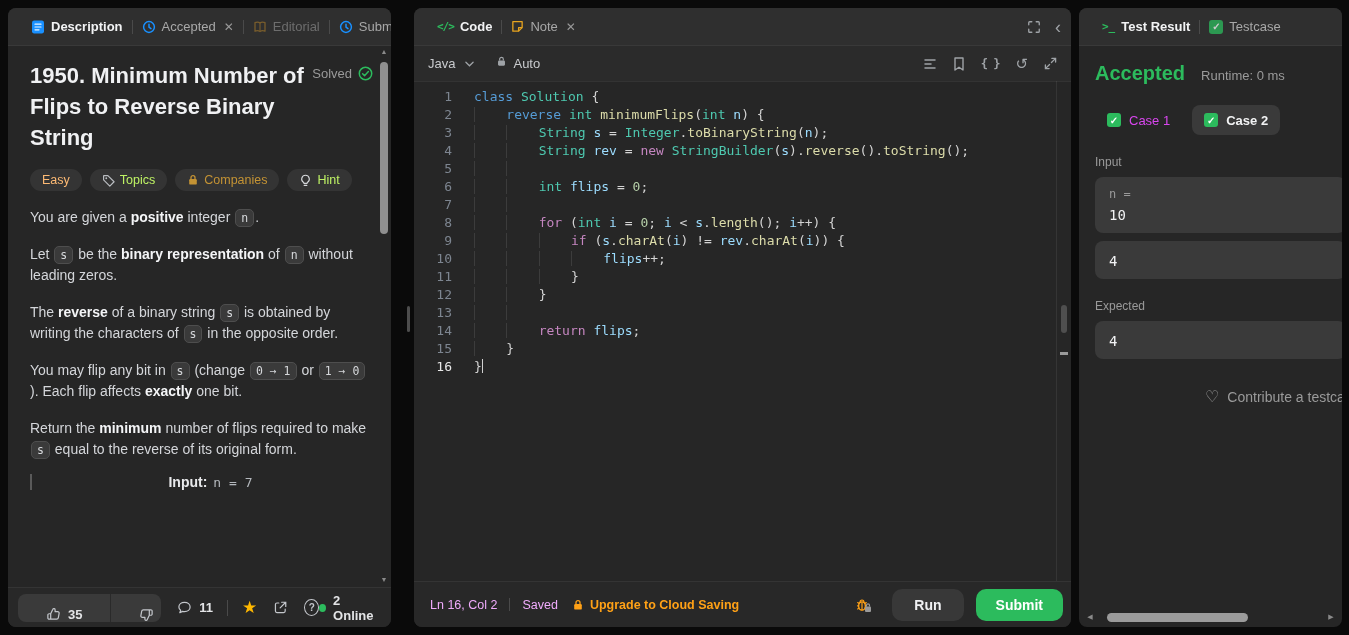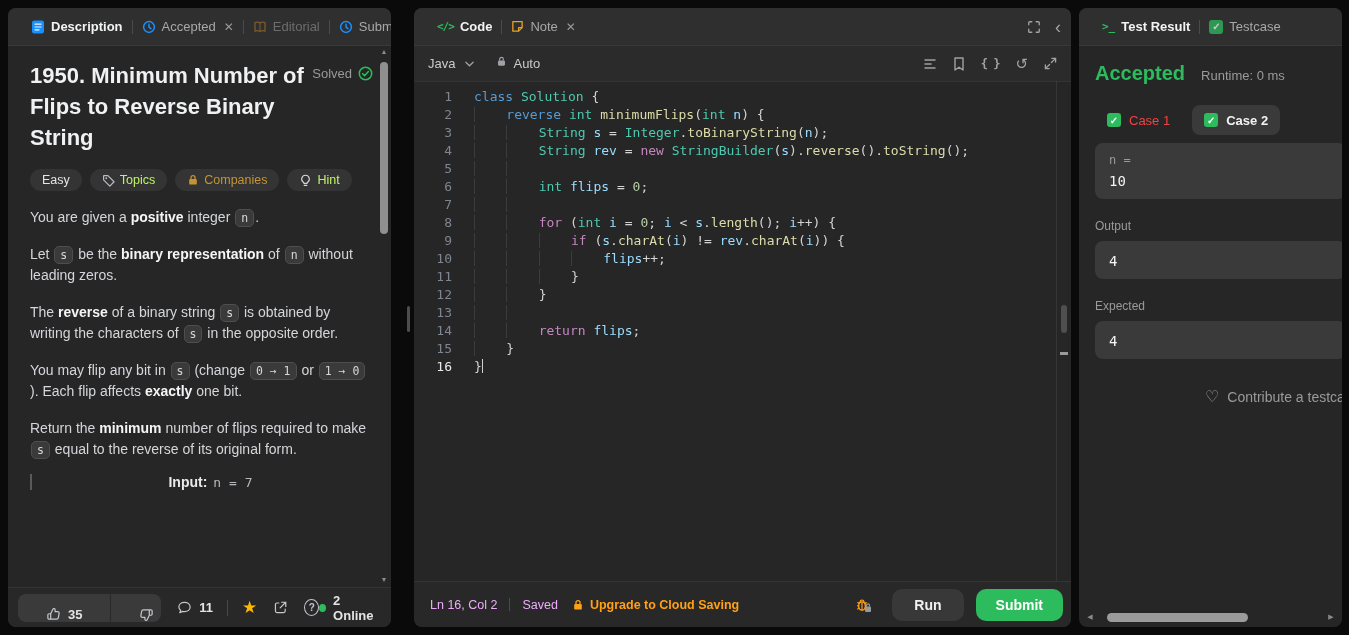--- a/index.html
+++ b/index.html
@@ -28,21 +28,21 @@
   .chevl{font-size:18px;line-height:1;color:#9fa3a7;}
 
   
   .lcontent{position:absolute;top:38px;left:0;right:0;bottom:39px;padding:14px 18px 0 22px;overflow:hidden;}
   .titlerow{display:flex;align-items:flex-start;}
   .title{margin:0;width:274px;font-size:22px;line-height:31px;font-weight:bold;color:#f0f1f3;}
   .solved{margin-left:auto;display:flex;align-items:center;gap:6px;color:#9a9a9a;font-size:13px;margin-top:6px;flex:none;}
   .chips{display:flex;gap:8px;margin-top:16px;}
   .chip{display:inline-flex;align-items:center;gap:5px;background:#343434;border-radius:999px;
     padding:4px 12px;font-size:12.5px;color:#bef264;cursor:pointer;}
-  .chip.easy{color:#e5e5e5;}
+  .chip.easy{color:#fdba74;}
   .chip.comp{color:#c49334;}
   .para{font-size:14px;line-height:21px;color:#d4d6da;margin-top:16px;}
   .para strong{color:#f4f5f7;}
   .ichip{display:inline-block;background:#3a3a3a;border:1px solid #4e4e4e;border-radius:5px;
     padding:0 5px;font-family:"DejaVu Sans Mono",monospace;font-size:11.5px;line-height:16px;color:#d6d8db;margin:0 1px;}
   .exh{font-size:14px;font-weight:bold;color:#f4f5f7;margin-top:32px;}
   .exq{border-left:2px solid #5a5a5a;padding-left:16px;margin-top:14px;font-size:14px;text-align:center;}
   .exlabel{font-weight:bold;color:#e8e9eb;}
   .exval{font-family:"DejaVu Sans Mono",monospace;font-size:13px;color:#b4b8bd;margin-left:6px;}
 
@@ -112,21 +112,21 @@
     padding:8px 20px;cursor:pointer;font-family:"Liberation Sans",sans-serif;}
 
   
   .rcontent{position:absolute;top:38px;left:0;right:0;bottom:20px;padding:16px 0 0 16px;overflow:hidden;}
   .verdictrow{display:flex;align-items:baseline;gap:16px;}
   .verdict{font-size:20px;font-weight:bold;color:#2cbb5d;}
   .runtime{font-size:13px;color:#9a9a9a;}
   .cases{display:flex;align-items:center;gap:10px;margin-top:20px;}
   .case{display:flex;align-items:center;gap:8px;padding:0 12px;height:30px;border-radius:8px;cursor:pointer;}
   .case.active{background:#3a3a3a;}
-  .cl{font-size:13px;color:#ef4444;}
+  .cl{font-size:13px;color:#d946ef;}
   .cl.act{color:#f2f3f4;font-weight:bold;}
   .cbicon{width:14px;height:14px;background:#2cbb5d;border-radius:3px;color:#fff;font-size:10px;font-weight:bold;
     display:inline-flex;align-items:center;justify-content:center;flex:none;}
   .cbicon.dim{opacity:.75;}
   .iolabel{font-size:12px;color:#9a9a9a;margin-top:20px;}
   .iobox{background:#3a3a3a;border-radius:8px;padding:10px 14px;margin-top:8px;margin-right:-4px;}
   .iovar{font-family:"DejaVu Sans Mono",monospace;font-size:12px;color:#9a9a9a;}
   .ioval{font-family:"DejaVu Sans Mono",monospace;font-size:14px;color:#f2f3f4;margin-top:6px;}
   .iobox .ioval:first-child{margin-top:2px;}
   .contrib{display:flex;align-items:center;gap:8px;margin-top:30px;margin-left:110px;white-space:nowrap;
@@ -491,26 +491,26 @@
           <span class="cl">Case 1</span>
         </div>
         <div class="case active">
           <span class="cbicon">
               <span>✓</span>
             </span>
           <span class="cl act">Case 2</span>
         </div>
       </div>
 
+      <div class="iolabel">Input</div>
       <div class="iobox">
         <div class="iovar">n =</div>
         <div class="ioval">10</div>
       </div>
 
-      <div class="iolabel">Output</div>
       <div class="iobox">
         <div class="ioval" style="margin-top:2px">4</div>
       </div>
 
       <div class="iolabel">Expected</div>
       <div class="iobox">
         <div class="ioval" style="margin-top:2px">4</div>
       </div>
 
       <div class="contrib">

